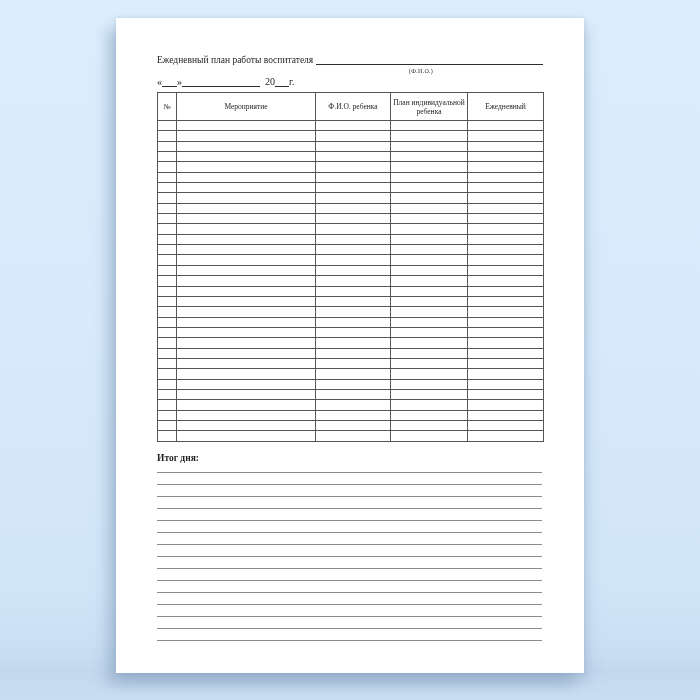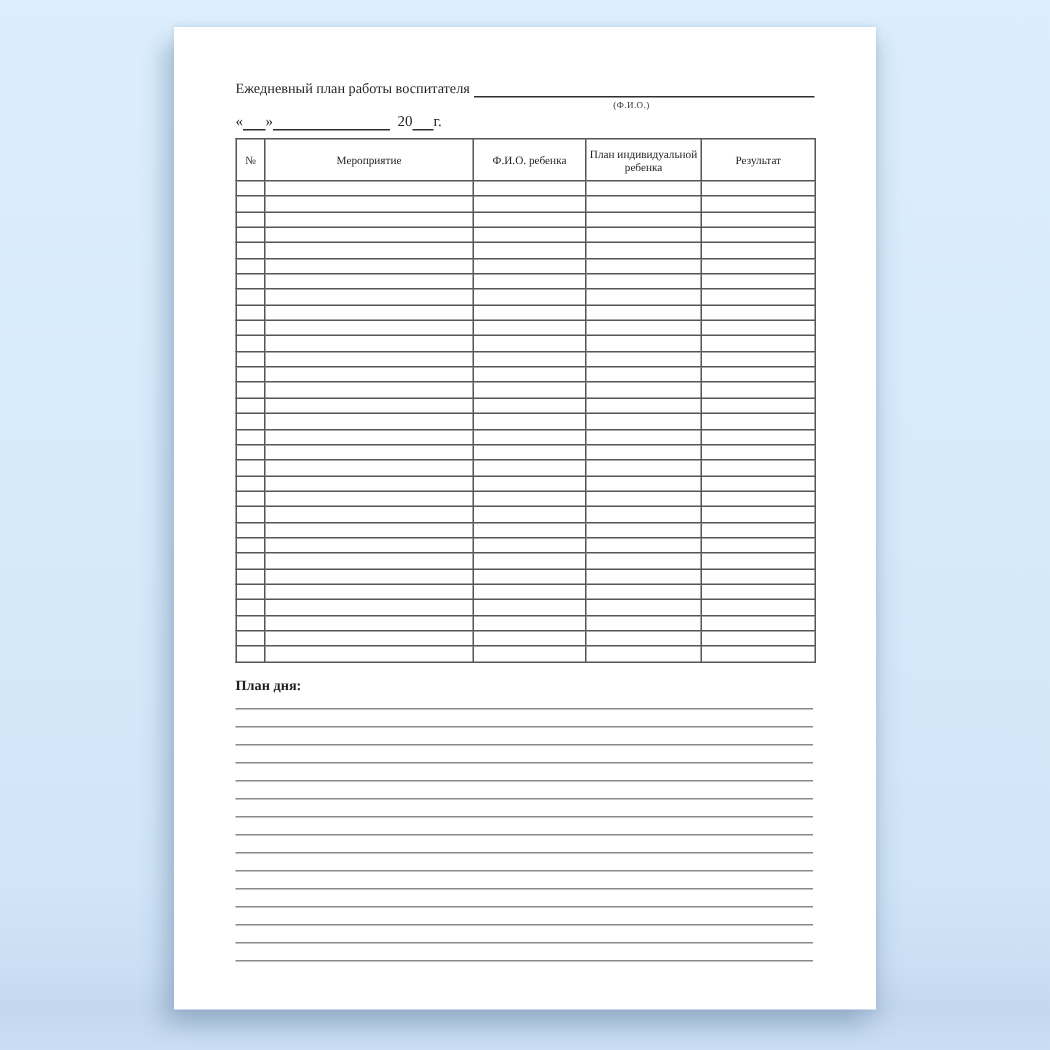--- a/index.html
+++ b/index.html
@@ -86,21 +86,21 @@
         <col style="width: 75px;">
         <col style="width: 77px;">
         <col style="width: 76px;">
       </colgroup>
     <thead>
       <tr id="head-row">
           <th>№</th>
           <th>Мероприятие</th>
           <th>Ф.И.О. ребенка</th>
           <th>План индивидуальной ребенка</th>
-          <th>Результат</th>
+          <th>Ежедневный</th>
         </tr>
     </thead>
     <tbody id="body-rows">
         <tr>
           <td></td>
           <td></td>
           <td></td>
           <td></td>
           <td></td>
         </tr>
@@ -310,21 +310,21 @@
         <tr>
           <td></td>
           <td></td>
           <td></td>
           <td></td>
           <td></td>
         </tr>
       </tbody>
   </table>
 
-  <div class="summary-label">План дня:</div>
+  <div class="summary-label">Итог дня:</div>
 
   <div class="summary-lines" id="summary-lines">
       <div class="rule"></div>
       <div class="rule"></div>
       <div class="rule"></div>
       <div class="rule"></div>
       <div class="rule"></div>
       <div class="rule"></div>
       <div class="rule"></div>
       <div class="rule"></div>

